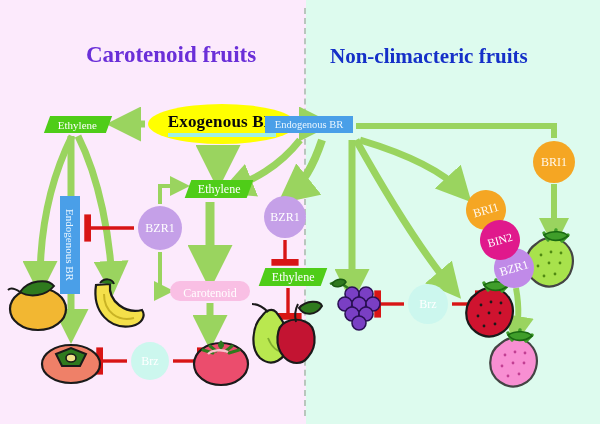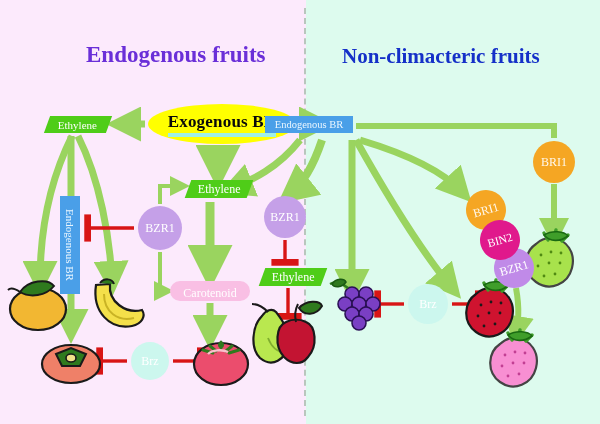--- a/index.html
+++ b/index.html
@@ -12,21 +12,21 @@
   .bg-left{position:absolute;left:0;top:0;width:306px;height:424px;background:#fceafc;}
   .bg-right{position:absolute;left:306px;top:0;width:294px;height:424px;background:#ddfbee;}
   .divider{
     position:absolute;left:304px;top:8px;width:0;height:408px;
     border-left:2px dashed #b9c6bd;
   }
   svg.layer{position:absolute;left:0;top:0;width:600px;height:424px;pointer-events:none;}
 
   .hdr{position:absolute;font-weight:bold;white-space:nowrap;}
   .hdr-left{left:86px;top:42px;font-size:23px;color:#6a2fd8;}
-  .hdr-right{left:330px;top:44px;font-size:21px;color:#1530c8;margin-left:12px;}
+  .hdr-right{left:330px;top:44px;font-size:21px;color:#1530c8;}
 
   .node{position:absolute;display:flex;align-items:center;justify-content:center;white-space:nowrap;}
 
   .ellipse-br{
     left:148px;top:104px;width:148px;height:40px;border-radius:50%;
     background:#ffff00;
   }
   .ellipse-br span{
     font-size:17px;font-weight:bold;color:#0a0a0a;
     border-bottom:4px solid #9ff0e6;padding-bottom:1px;letter-spacing:.2px;
@@ -243,21 +243,21 @@
           <circle cx="513" cy="363" r="1.4"></circle>
           <circle cx="524" cy="363" r="1.4"></circle>
         <circle cx="508" cy="376" r="1.4"></circle>
           <circle cx="519" cy="374" r="1.4"></circle>
       </g>
       <path d="M518,338 L520,330 M512,340 L508,333 M526,341 L532,335" stroke="#3f9e2a" stroke-width="3.4" stroke-linecap="round"></path>
       <path d="M508,335 C516,330 528,331 532,336 C524,342 514,342 508,335 Z" fill="#3f9e2a" stroke="#1a6a12" stroke-width="1.6"></path>
     </g>
   </svg>
 
-  <div class="hdr hdr-left">Endogenous fruits</div>
+  <div class="hdr hdr-left">Carotenoid fruits</div>
   <div class="hdr hdr-right">Non-climacteric fruits</div>
 
   <div class="node ellipse-br">
     <span>Exogenous BR</span>
   </div>
 
   <div class="node para eth1">
     <span>Ethylene</span>
   </div>
   <div class="node para eth2">

